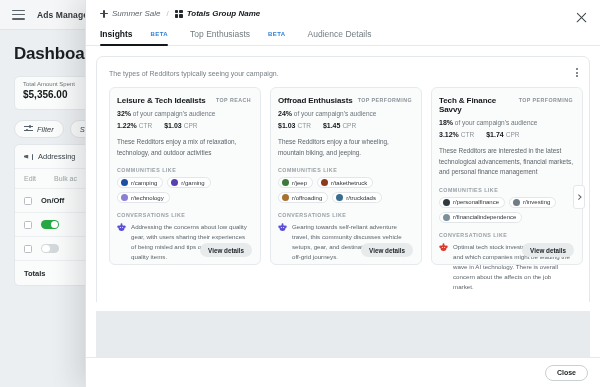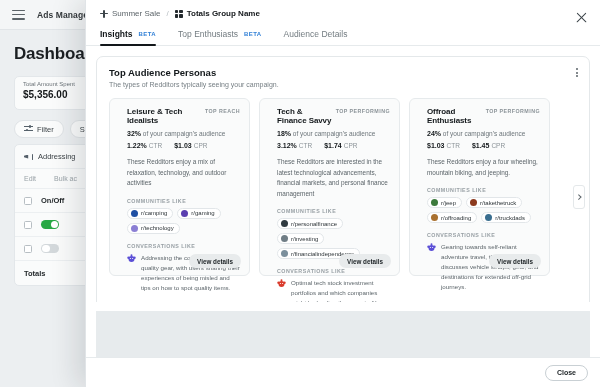--- a/index.html
+++ b/index.html
@@ -30,21 +30,21 @@
     position:absolute; left:14px; top:46px; width:150px; height:34px;
     background:#fafbfb; border:1px solid #e3e7ea; border-radius:5px; padding:4px 8px;
   }
   .bg-spend-label { font-size:6px; color:#6b7378; }
   .bg-spend-val { font-size:10px; font-weight:700; color:#15181a; margin-top:2px; }
   .bg-spend-dash { position:absolute; right:6px; bottom:8px; width:16px; height:2px; background:#b9d5ef; border-radius:1px; }
 
   .bg-filterrow { position:absolute; left:14px; top:90px; display:flex; gap:6px; }
   .bg-pill {
     height:18px; border:1px solid #dfe3e6; border-radius:9px; background:#fafbfb;
-    display:flex; align-items:center; gap:4px; padding:0 9px; font-size:7.5px; color:#3d4448;
+    display:flex; align-items:center; gap:4px; padding:0 9px; font-size:7.5px; color:#3d4448;font-style:italic;
   }
   .sliders-icon { width:9px; height:8px; position:relative; }
   .sliders-icon i { position:absolute; left:0; width:9px; height:1.2px; background:#55606a; }
   .sliders-icon i:nth-child(1){ top:1px; }
   .sliders-icon i:nth-child(2){ top:5px; }
   .sliders-icon b { position:absolute; width:2.4px; height:2.4px; border-radius:50%; background:#55606a; }
   .sliders-icon b:nth-of-type(1){ top:0.2px; left:5px; }
   .sliders-icon b:nth-of-type(2){ top:4px; left:1.6px; }
 
   .bg-table {
@@ -68,58 +68,58 @@
 
   
   #modal {
     position:absolute; left:85px; top:0; width:515px; height:387px;
     background:#ffffff; border-left:1px solid #e0e4e7;
     box-shadow:-8px 0 26px rgba(20,28,38,.14);
     display:flex; flex-direction:column;
   }
   .m-head { padding:9px 14px 0 14px; position:relative; flex:none; }
   .breadcrumb { display:flex; align-items:center; gap:6px; font-size:8px; color:#4c5256; }
-  .bc-item { display:flex; align-items:center; gap:4px; }
+  .bc-item { display:flex; align-items:center; gap:4px;font-style:italic; }
   .bc-link { color:#5d656a; }
   .bc-cur { color:#14181b; font-weight:600; }
   .bc-sep { color:#b5bcc0; font-size:8px; }
   .spark-icon { width:8px; height:8px; position:relative; flex:none; }
   .spark-icon i, .spark-icon b { position:absolute; background:#3c4449; }
   .spark-icon i { left:3.3px; top:0; width:1.4px; height:8px; border-radius:1px; }
   .spark-icon b { left:0; top:3.3px; width:8px; height:1.4px; border-radius:1px; }
   .grid-icon { width:8px; height:8px; display:grid; grid-template-columns:1fr 1fr; grid-template-rows:1fr 1fr; gap:1.3px; flex:none; }
   .grid-icon span { background:#23292d; border-radius:.8px; }
 
   .close-x { position:absolute; right:12px; top:11px; width:13px; height:13px; cursor:pointer; }
   .close-x:before, .close-x:after {
     content:""; position:absolute; left:0; top:6px; width:13px; height:1.3px; background:#3c4449; border-radius:1px;
   }
   .close-x:before { transform:rotate(45deg); } .close-x:after { transform:rotate(-45deg); }
 
   .tabs { display:flex; gap:22px; padding:0 14px; margin-top:11px; border-bottom:1px solid #e6eaec; flex:none; }
-  .tab { display:flex; align-items:center; gap:6px; padding-bottom:6px; font-size:8.5px; color:#737c81; cursor:pointer; position:relative; }
+  .tab { display:flex; align-items:center; gap:18px; padding-bottom:6px; font-size:8.5px; color:#737c81; cursor:pointer; position:relative; }
   .tab.active { color:#12171a; font-weight:700; }
   .tab.active:after { content:""; position:absolute; left:0; right:0; bottom:-1px; height:2px; background:#12171a; border-radius:1px; }
   .beta { font-size:6px; font-weight:700; color:#2f7fd6; letter-spacing:.4px; }
 
   .m-scroll { flex:1; overflow:hidden; background:#fff; padding:10px 10px 0 10px; }
   .panel {
     background:#fff; border:1px solid #e4e8ea; border-radius:7px;
     height:282px; position:relative; overflow:hidden;
   }
   .panel-head { padding:10px 12px 0 12px; position:relative; }
   .panel-title { font-size:9.5px; font-weight:700; color:#13181b; }
   .panel-sub { font-size:7px; color:#767f84; margin-top:3px; }
   .kebab { position:absolute; right:11px; top:11px; display:flex; flex-direction:column; gap:1.6px; cursor:pointer; }
   .kebab i { width:2px; height:2px; border-radius:50%; background:#5b6368; display:block; }
 
   .cards { display:flex; gap:9px; padding:10px 12px 0 12px; }
   .card {
-    width:141px; flex:none; background:#fafbfb; border:1px solid #e6eaec;
-    border-radius:6px; padding:8px 9px 9px 17px; position:relative; height:178px;
+    width:152px; flex:none; background:#fafbfb; border:1px solid #e6eaec;
+    border-radius:6px; padding:8px 9px 9px 7px; position:relative; height:178px;
   }
   .card-top { display:flex; align-items:flex-start; justify-content:space-between; gap:4px; }
   .card-name { font-size:8px; font-weight:700; color:#13181b; letter-spacing:-.1px; }
   .card-tag { font-size:5.3px; font-weight:700; color:#8b9398; letter-spacing:.45px; white-space:nowrap; padding-top:1px; }
   .card-aud { font-size:6.5px; color:#6c757a; margin-top:5px; }
   .card-aud b { color:#13181b; font-weight:700; font-size:7px; }
   .card-metrics { display:flex; gap:12px; margin-top:5px; font-size:6.5px; color:#8b9398; }
   .card-metrics b { color:#13181b; font-weight:700; font-size:7px; margin-right:2px; }
   .card-desc { font-size:6.4px; line-height:1.65; color:#5c656a; margin-top:8px; }
 
@@ -263,21 +263,20 @@
       <span class="beta">BETA</span>
     </div>
     <div class="tab">
       <span>Audience Details</span>
     </div>
   </div>
 
   <div class="m-scroll">
     <div class="panel">
       <div class="panel-head">
-        <div class="panel-title">Top Audience Personas</div>
         <div class="panel-sub">The types of Redditors typically seeing your campaign.</div>
         <div class="kebab">
             <i></i>
             <i></i>
             <i></i>
           </div>
       </div>
 
       <div class="cards" id="cards">
           <div class="card">
@@ -315,20 +314,64 @@
                 <circle cx="12" cy="3.5" r="2.6" fill="#5b4fd6"></circle>
                 <circle cx="9" cy="12" r="1.5" fill="#fff"></circle>
                 <circle cx="15" cy="12" r="1.5" fill="#fff"></circle>
               </svg>
               <div class="conv-text">Addressing the concerns about low quality gear, with users sharing their experiences of being misled and tips on how to spot quality items.</div>
             </div>
             <button class="view-btn">View details</button>
           </div>
           <div class="card">
             <div class="card-top">
+              <div class="card-name">Offroad Enthusiasts</div>
+              <div class="card-tag">TOP PERFORMING</div>
+            </div>
+            <div class="card-aud"><b>24%</b><span> of your campaign's audience</span></div>
+            <div class="card-metrics">
+              <span><b>$1.03</b><span>CTR</span></span>
+              <span><b>$1.45</b><span>CPR</span></span>
+            </div>
+            <div class="card-desc">These Redditors enjoy a four wheeling, mountain biking, and jeeping.</div>
+            <div class="sec-label">COMMUNITIES LIKE</div>
+            <div class="chips">
+              <span class="chip">
+                <span class="dot" style="background:#3c7a3c"></span>
+                <span>r/jeep</span>
+              </span>
+              <span class="chip">
+                <span class="dot" style="background:#8c3a1e"></span>
+                <span>r/takethetruck</span>
+              </span>
+              <span class="chip">
+                <span class="dot" style="background:#a9712f"></span>
+                <span>r/offroading</span>
+              </span>
+              <span class="chip">
+                <span class="dot" style="background:#3a6e8f"></span>
+                <span>r/truckdads</span>
+              </span>
+            </div>
+            <div class="sec-label">CONVERSATIONS LIKE</div>
+            <div class="conv">
+              <svg class="conv-icon" viewBox="0 0 24 24">
+                <circle cx="12" cy="13" r="8" fill="#5b4fd6"></circle>
+                <circle cx="4" cy="10" r="3.2" fill="#5b4fd6"></circle>
+                <circle cx="20" cy="10" r="3.2" fill="#5b4fd6"></circle>
+                <circle cx="12" cy="3.5" r="2.6" fill="#5b4fd6"></circle>
+                <circle cx="9" cy="12" r="1.5" fill="#fff"></circle>
+                <circle cx="15" cy="12" r="1.5" fill="#fff"></circle>
+              </svg>
+              <div class="conv-text">Gearing towards self-reliant adventure travel, this community discusses vehicle setups, gear, and destinations for extended off-grid journeys.</div>
+            </div>
+            <button class="view-btn">View details</button>
+          </div>
+          <div class="card">
+            <div class="card-top">
               <div class="card-name">Tech &amp; Finance Savvy</div>
               <div class="card-tag">TOP PERFORMING</div>
             </div>
             <div class="card-aud"><b>18%</b><span> of your campaign's audience</span></div>
             <div class="card-metrics">
               <span><b>3.12%</b><span>CTR</span></span>
               <span><b>$1.74</b><span>CPR</span></span>
             </div>
             <div class="card-desc">These Redditors are interested in the latest technological advancements, financial markets, and personal finance management</div>
             <div class="sec-label">COMMUNITIES LIKE</div>
@@ -353,64 +396,20 @@
                 <circle cx="4" cy="10" r="3.2" fill="#d93a2b"></circle>
                 <circle cx="20" cy="10" r="3.2" fill="#d93a2b"></circle>
                 <circle cx="12" cy="3.5" r="2.6" fill="#d93a2b"></circle>
                 <circle cx="9" cy="12" r="1.5" fill="#fff"></circle>
                 <circle cx="15" cy="12" r="1.5" fill="#fff"></circle>
               </svg>
               <div class="conv-text">Optimal tech stock investment portfolios and which companies might be leading the wave in AI technology. There is overall concern about the affects on the job market.</div>
             </div>
             <button class="view-btn">View details</button>
           </div>
-          <div class="card">
-            <div class="card-top">
-              <div class="card-name">Offroad Enthusiasts</div>
-              <div class="card-tag">TOP PERFORMING</div>
-            </div>
-            <div class="card-aud"><b>24%</b><span> of your campaign's audience</span></div>
-            <div class="card-metrics">
-              <span><b>$1.03</b><span>CTR</span></span>
-              <span><b>$1.45</b><span>CPR</span></span>
-            </div>
-            <div class="card-desc">These Redditors enjoy a four wheeling, mountain biking, and jeeping.</div>
-            <div class="sec-label">COMMUNITIES LIKE</div>
-            <div class="chips">
-              <span class="chip">
-                <span class="dot" style="background:#3c7a3c"></span>
-                <span>r/jeep</span>
-              </span>
-              <span class="chip">
-                <span class="dot" style="background:#8c3a1e"></span>
-                <span>r/takethetruck</span>
-              </span>
-              <span class="chip">
-                <span class="dot" style="background:#a9712f"></span>
-                <span>r/offroading</span>
-              </span>
-              <span class="chip">
-                <span class="dot" style="background:#3a6e8f"></span>
-                <span>r/truckdads</span>
-              </span>
-            </div>
-            <div class="sec-label">CONVERSATIONS LIKE</div>
-            <div class="conv">
-              <svg class="conv-icon" viewBox="0 0 24 24">
-                <circle cx="12" cy="13" r="8" fill="#5b4fd6"></circle>
-                <circle cx="4" cy="10" r="3.2" fill="#5b4fd6"></circle>
-                <circle cx="20" cy="10" r="3.2" fill="#5b4fd6"></circle>
-                <circle cx="12" cy="3.5" r="2.6" fill="#5b4fd6"></circle>
-                <circle cx="9" cy="12" r="1.5" fill="#fff"></circle>
-                <circle cx="15" cy="12" r="1.5" fill="#fff"></circle>
-              </svg>
-              <div class="conv-text">Gearing towards self-reliant adventure travel, this community discusses vehicle setups, gear, and destinations for extended off-grid journeys.</div>
-            </div>
-            <button class="view-btn">View details</button>
-          </div>
         </div>
 
       <div class="next-arrow">
         <span class="chev"></span>
       </div>
 
     </div>
   </div>
 
   <div class="m-greyband"></div>

